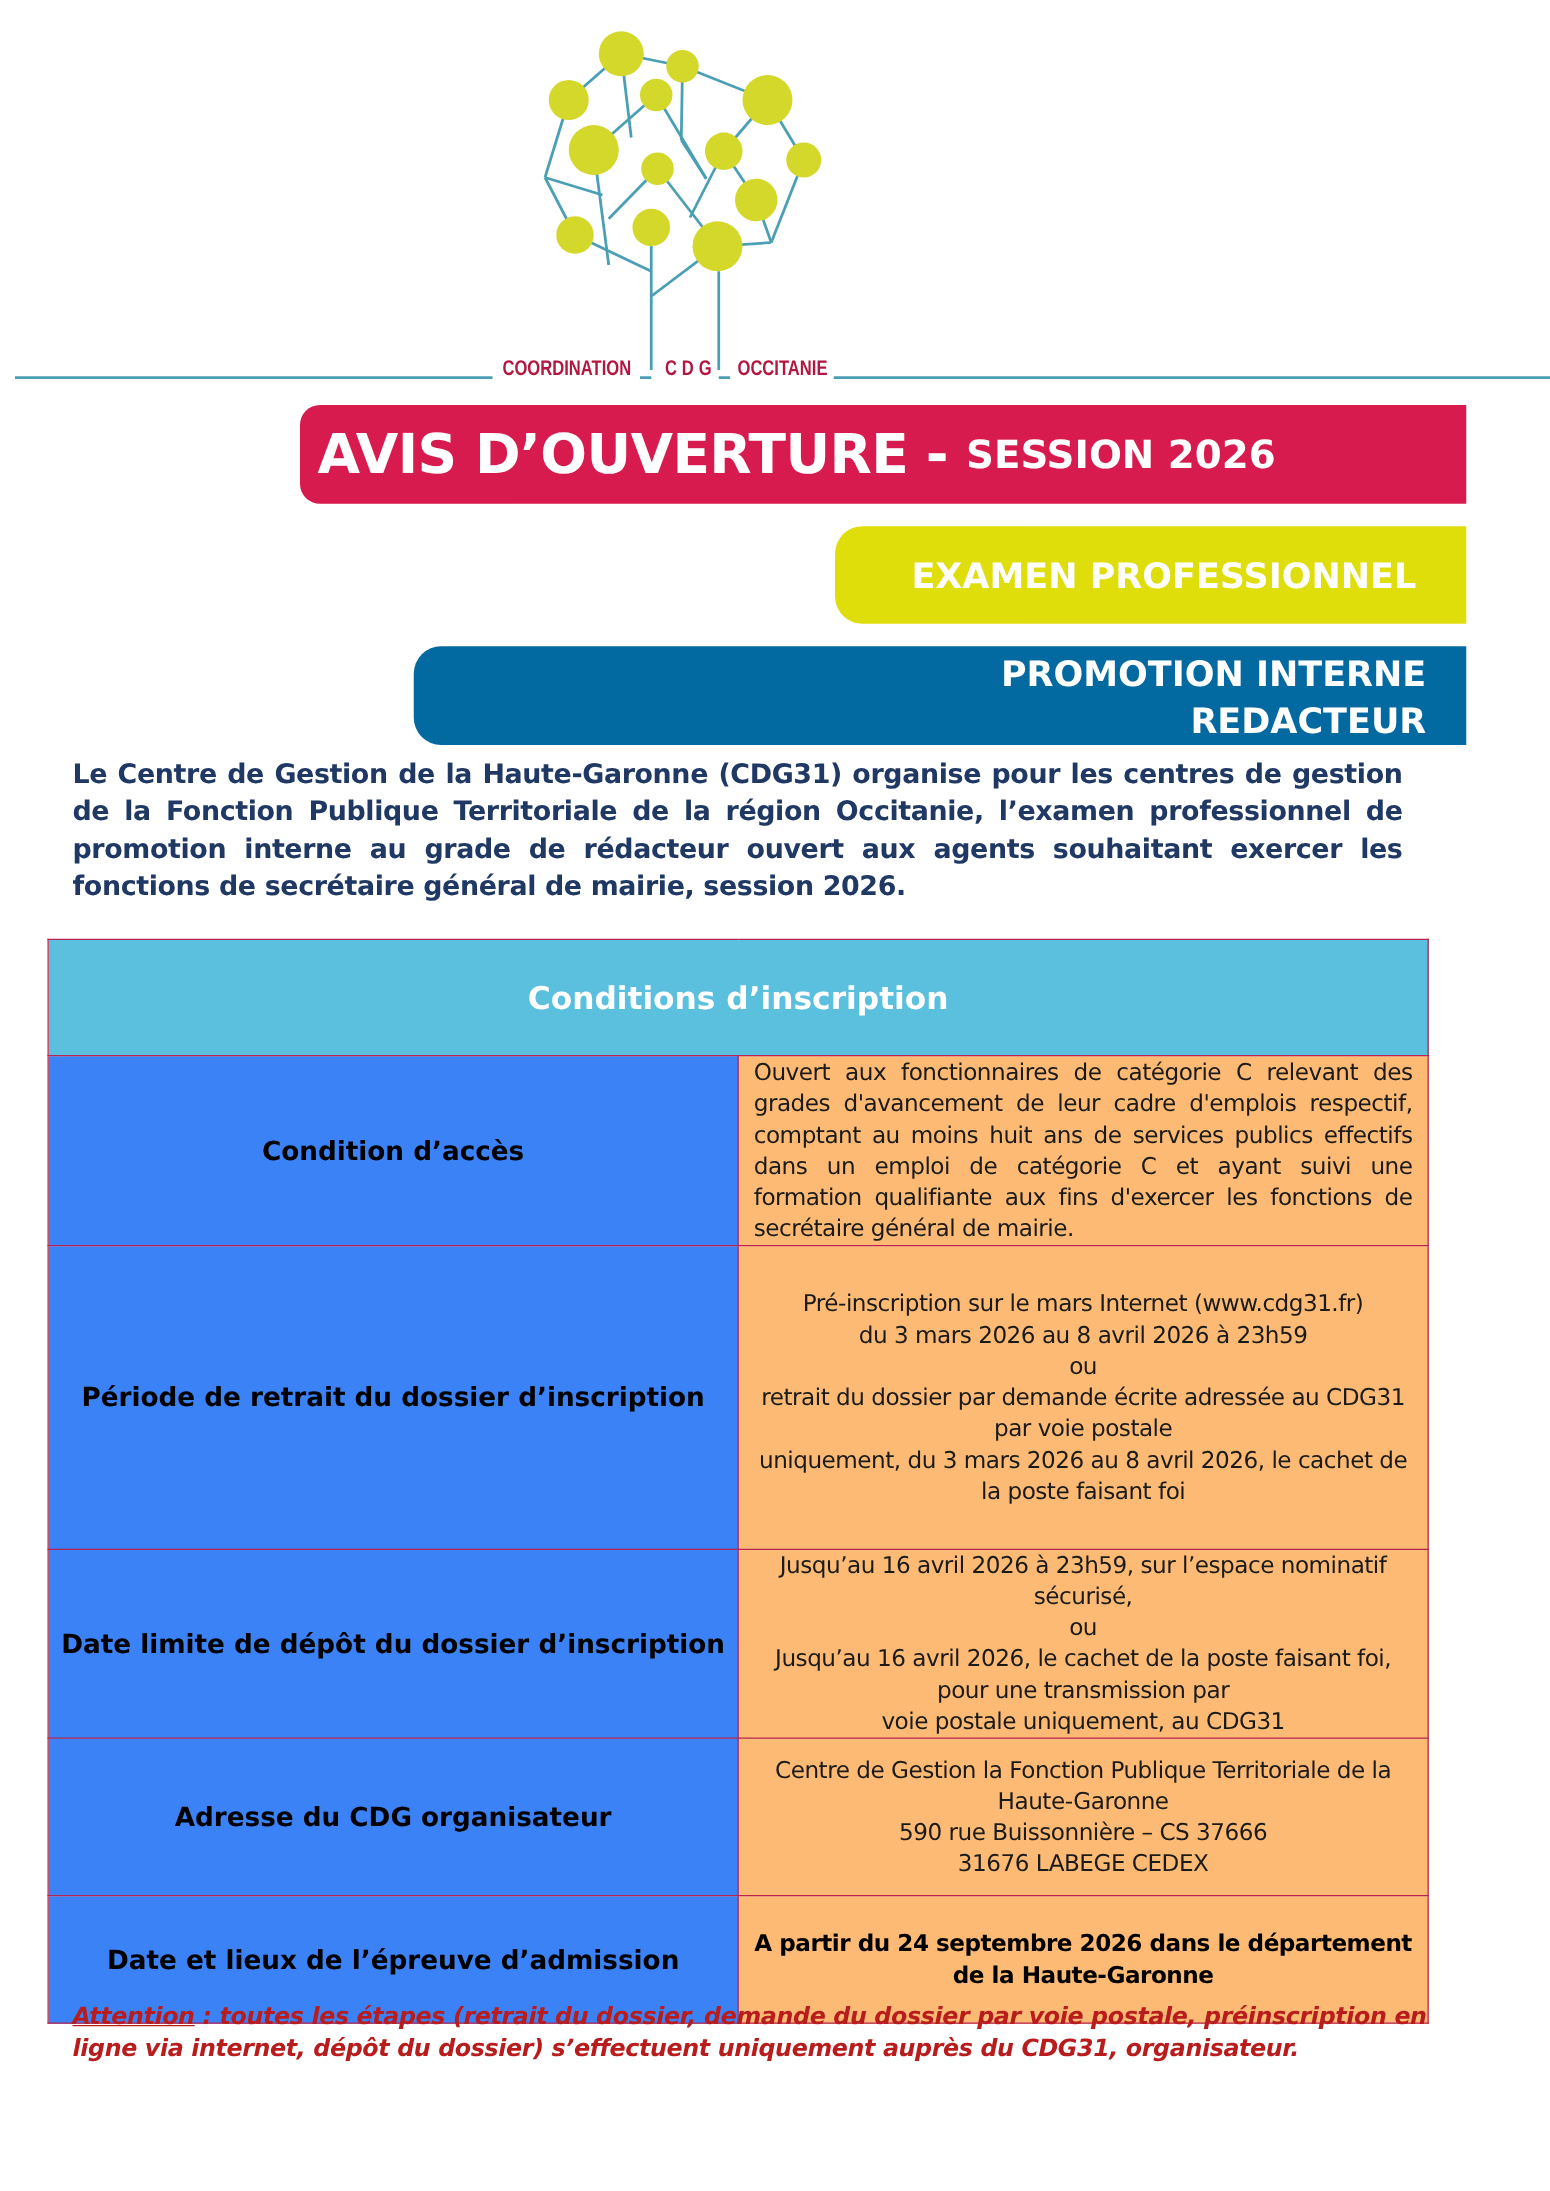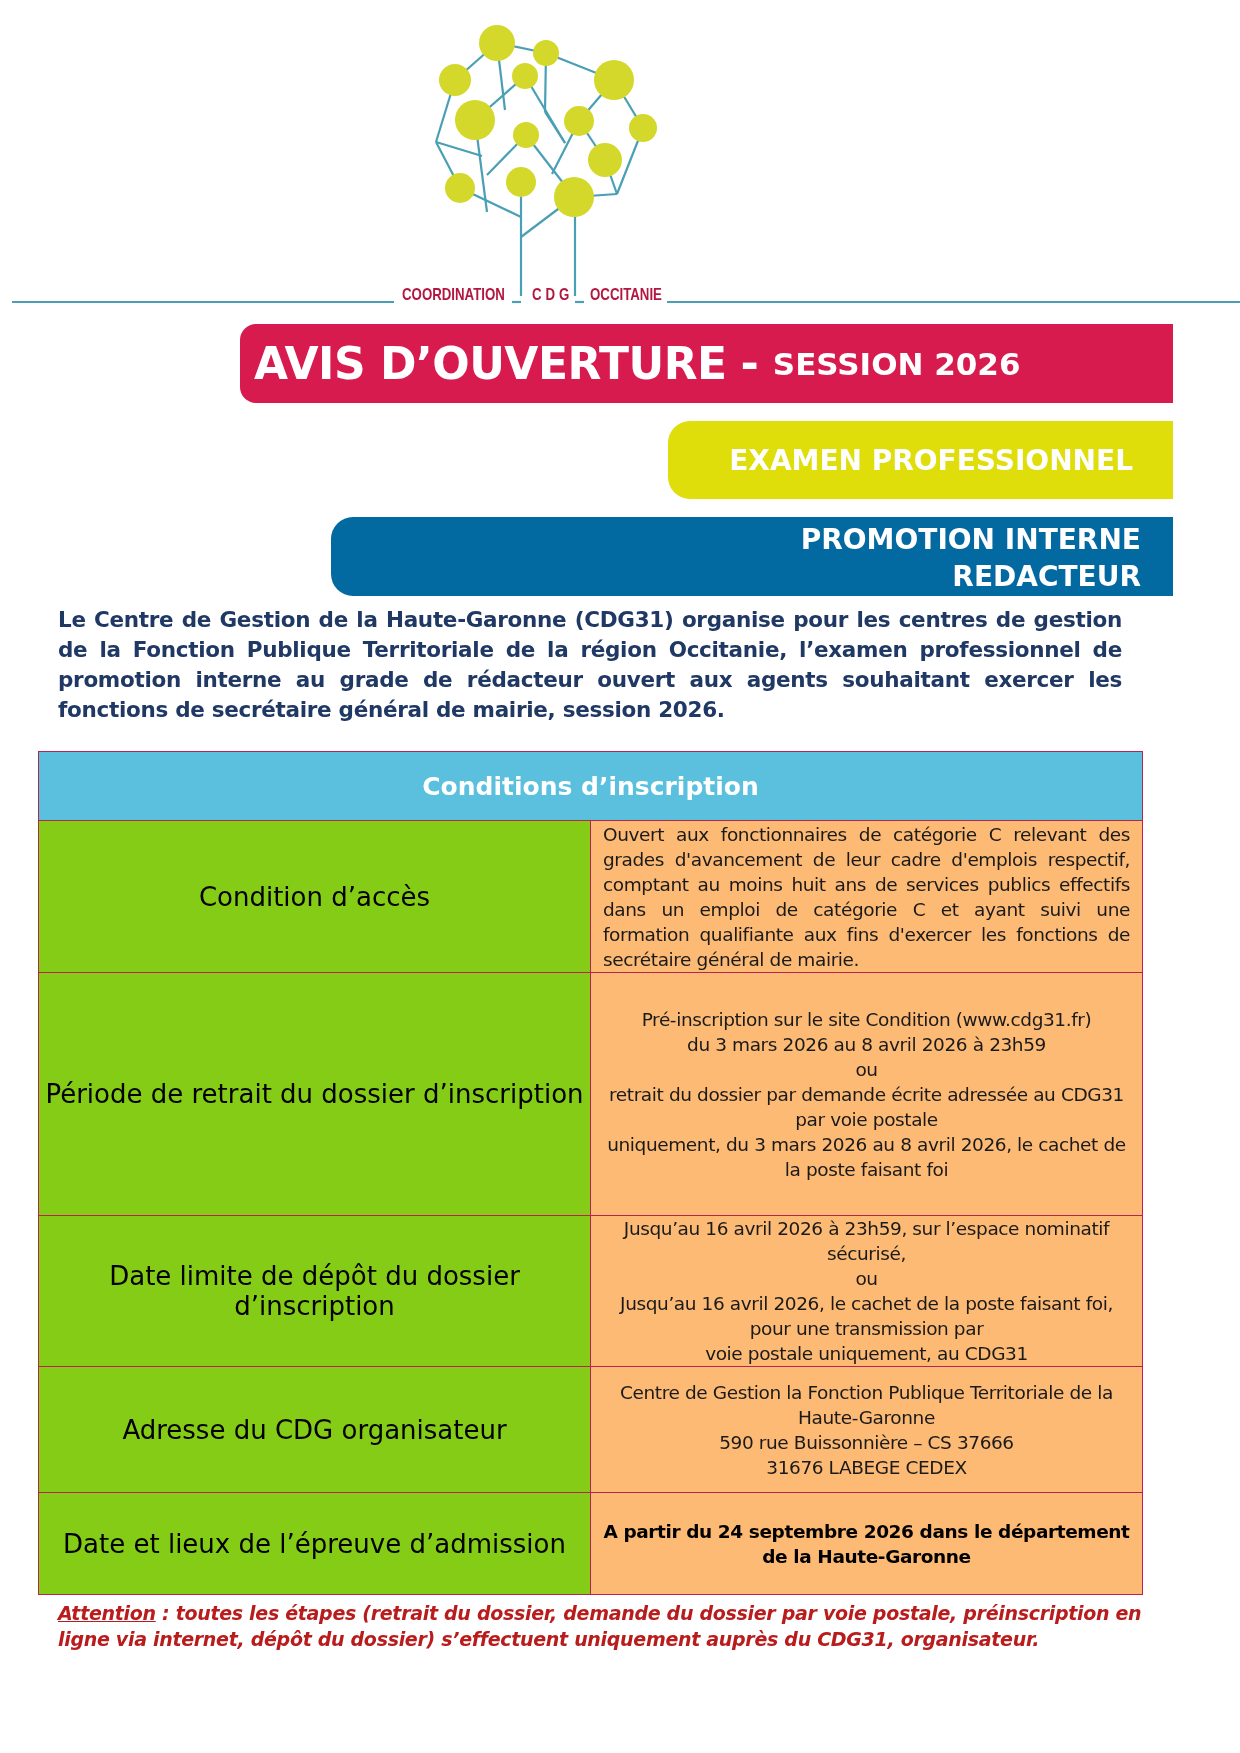--- a/index.html
+++ b/index.html
@@ -33,26 +33,26 @@
                   padding-top:4px; font-size:28px; line-height:37px; }
 
   
   #intro { position:absolute; left:58px; top:605px; width:1064px; color:#1f3864;
            font-family:"DejaVu Sans", sans-serif; font-weight:bold; font-size:21.5px;
            line-height:30px; text-align:justify; text-align-last:left; letter-spacing:-0.3px; }
 
   
   #conditions { position:absolute; left:38px; top:751px; width:1105px;
                 border-collapse:collapse; table-layout:fixed; }
-  #conditions th, #conditions td { border:1.5px solid #b8234f; padding:4px; }
+  #conditions th, #conditions td { border:1.5px solid #b8234f; padding:16px; }
   #conditions thead th { background:#5bc0de; color:#fff; height:60px;
                          font-family:"DejaVu Sans", sans-serif; font-weight:bold;
                          font-size:25px; text-align:center; }
-  #conditions td.label { width:295px; background:#84cc16; color:#000;
-                         font-family:"DejaVu Sans", sans-serif; font-weight:normal; font-size:26px;
+  #conditions td.label { width:295px; background:#3b82f6; color:#000;
+                         font-family:"DejaVu Sans", sans-serif; font-weight:bold; font-size:21px;
                          text-align:center; line-height:30px; padding:0 6px; }
   #conditions td.value { background:#fdba74; color:#1a1a1a; font-size:18.5px; line-height:25px;
                          font-family:"DejaVu Sans", sans-serif; padding:0 12px;
                          letter-spacing:-0.4px; }
   #conditions td.value.just { text-align:justify; text-align-last:left; }
   #conditions td.value.center { text-align:center; }
   #conditions td.value.bold { font-weight:bold; color:#000; }
   .line { display:block; }
 
   
@@ -146,21 +146,21 @@
   <tbody>
     <tr style="height:152px;">
       <td class="label">Condition d’accès</td>
       <td class="value just">
         <span>Ouvert aux fonctionnaires de catégorie C relevant des grades d'avancement de leur cadre d'emplois respectif, comptant au moins huit ans de services publics effectifs dans un emploi de catégorie C et ayant suivi une formation qualifiante aux fins d'exercer les fonctions de secrétaire général de mairie.</span>
       </td>
     </tr>
     <tr style="height:243px;">
       <td class="label">Période de retrait du dossier d’inscription</td>
       <td class="value center">
-        <span class="line">Pré-inscription sur le site Condition (www.cdg31.fr)</span>
+        <span class="line">Pré-inscription sur le mars Internet (www.cdg31.fr)</span>
         <span class="line">du 3 mars 2026 au 8 avril 2026 à 23h59</span>
         <span class="line">ou</span>
         <span class="line">retrait du dossier par demande écrite adressée au CDG31 par voie postale</span>
         <span class="line">uniquement, du 3 mars 2026 au 8 avril 2026, le cachet de la poste faisant foi</span>
       </td>
     </tr>
     <tr style="height:134px;">
       <td class="label">Date limite de dépôt du dossier d’inscription</td>
       <td class="value center">
         <span class="line">Jusqu’au 16 avril 2026 à 23h59, sur l’espace nominatif sécurisé,</span>

